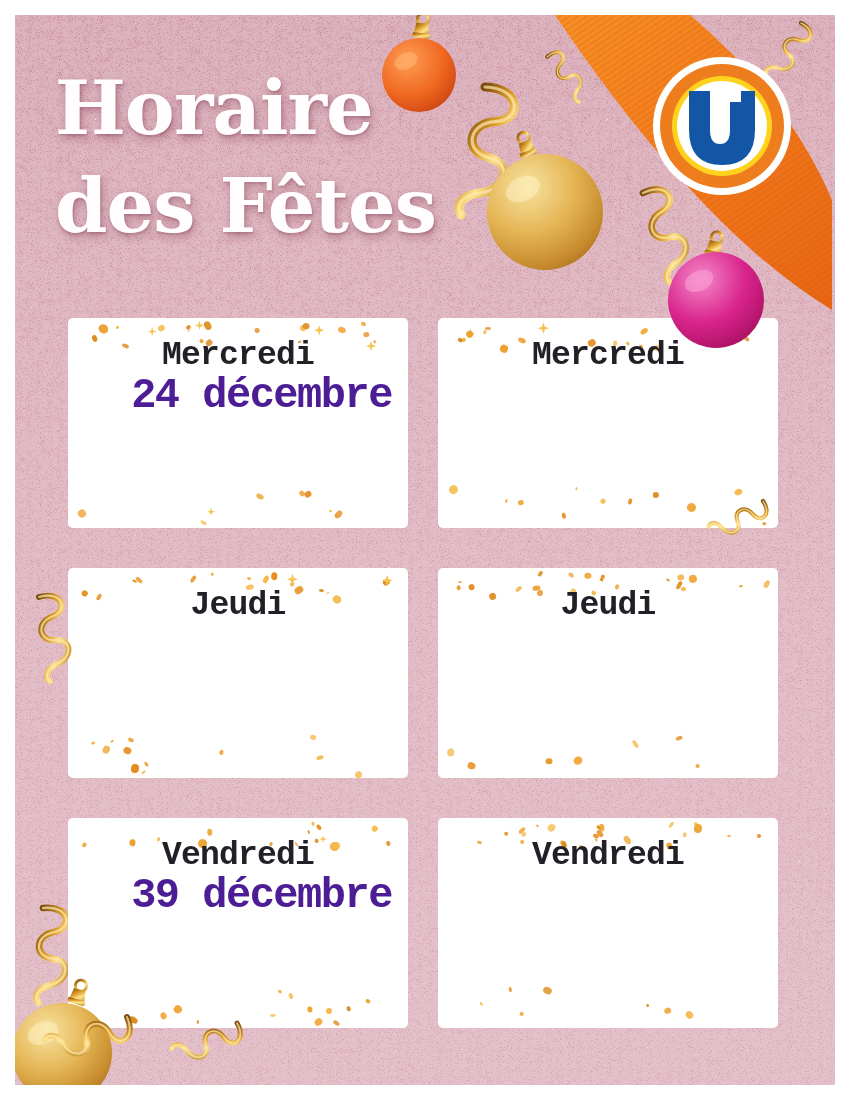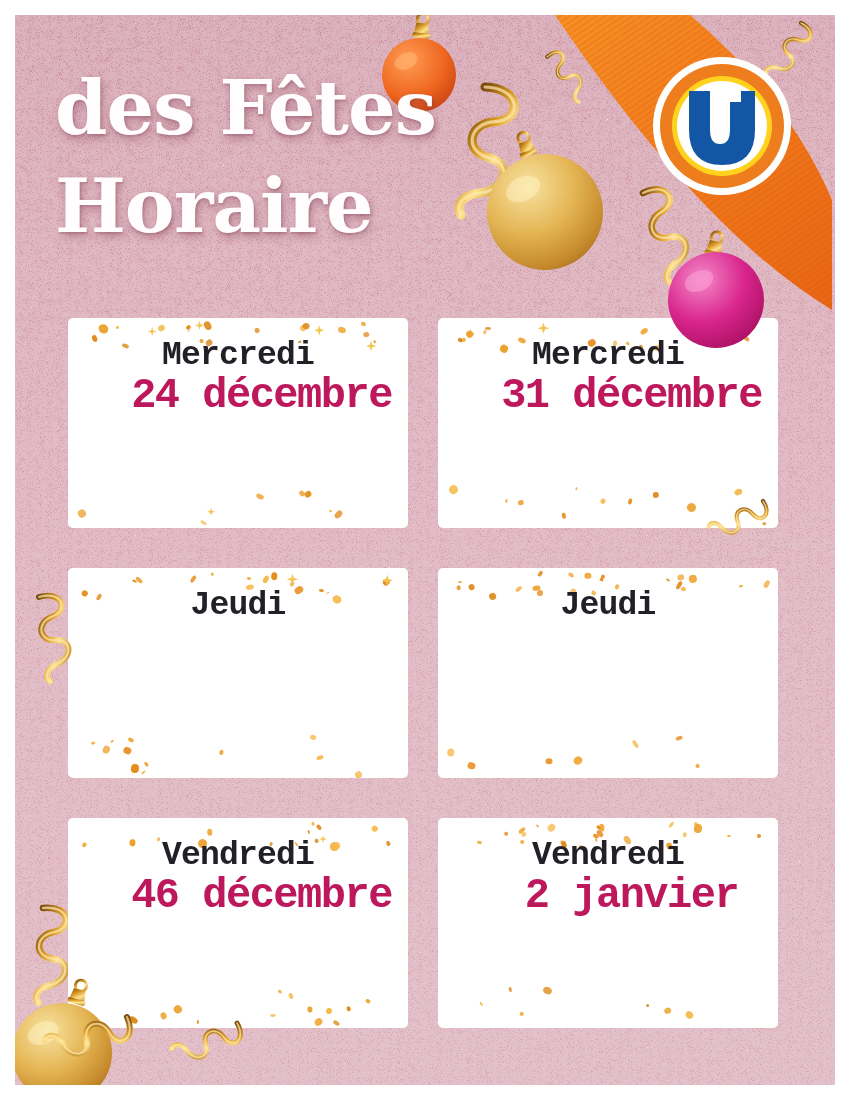--- a/index.html
+++ b/index.html
@@ -12,21 +12,21 @@
   .deco.front{z-index:6;}
   .title{position:absolute;left:40px;top:44px;z-index:3;color:#fffdfd;
          font-weight:bold;font-size:75px;line-height:98px;letter-spacing:-1px;
          text-shadow:2px 4px 9px rgba(130,60,82,.45),1px 2px 2px rgba(130,60,82,.28);}
   .grid{position:absolute;left:53px;top:303px;z-index:4;display:grid;
         grid-template-columns:340px 340px;grid-template-rows:210px 210px 210px;
         column-gap:30px;row-gap:40px;}
   .card{position:relative;background:#ffffff;border-radius:5px;overflow:hidden;font-family:Liberation Mono, monospace;}
   .card-text{position:relative;z-index:2;text-align:center;padding-top:21px;}
   .card-day{font-weight:bold;font-size:33px;line-height:34px;color:#221f26;letter-spacing:-.8px;}
-  .card-date{font-weight:bold;font-size:42px;line-height:44px;color:#be185d;letter-spacing:-1.5px;margin-top:1px;margin-left:47px;}
+  .card-date{font-weight:bold;font-size:42px;line-height:44px;color:#4c1d95;letter-spacing:-1.5px;margin-top:1px;margin-left:47px;}
   .card-date .sup{font-size:25px;position:relative;top:-14px;letter-spacing:0;}
   .confetti{position:absolute;inset:0;z-index:1;}
   .confetti span{position:absolute;display:block;}
   .curlA{stroke:url(#goldGrad);stroke-width:7;fill:none;stroke-linecap:round;}
   .curlB{stroke:#ffeab0;stroke-width:2.4;fill:none;opacity:.7;stroke-linecap:round;}
 </style>
 </head>
 <body>
 
 <div class="poster">
@@ -133,22 +133,22 @@
         <circle cx="707" cy="111" r="62" fill="#ee7d1e"></circle>
         <circle cx="707" cy="111" r="50" fill="#ffd21e"></circle>
         <circle cx="707" cy="111" r="45" fill="#ffffff"></circle>
         <g transform="translate(707,113)">
           <path d="M-33,-37 L-12,-37 L-12,2 Q-12,16 -2,16 Q8,16 8,2 L8,-26 L19,-26 L19,-37 L33,-37 L33,2 Q33,37 0,37 Q-33,37 -33,2 Z" fill="#1356a5"></path>
         </g>
       </g>
     </svg>
 
     <div class="title">
+      <div>Horaire</div>
       <div>des Fêtes</div>
-      <div>Horaire</div>
     </div>
 
     <div class="grid">
       <div class="card">
         <div class="confetti">
             <span style="left: 76.7483%; top: 91.4473%; width: 3.10684px; height: 2.32259px; background: rgb(246, 185, 74); border-radius: 50%; transform: rotate(19deg); opacity: 0.939367;"></span>
             <span style="left: 67.8442%; top: 82.3141%; width: 6.00326px; height: 5.04205px; background: rgb(237, 162, 47); border-radius: 50%; transform: rotate(41deg); opacity: 0.831859;"></span>
             <span style="left: 55.4037%; top: 83.6512%; width: 7.85158px; height: 5.20425px; background: rgb(237, 162, 47); border-radius: 50%; transform: rotate(27deg); opacity: 0.797773;"></span>
             <span style="left: 78.3403%; top: 91.7744%; width: 8.79358px; height: 6.48041px; background: rgb(231, 140, 28); border-radius: 50%; transform: rotate(132deg); opacity: 0.783678;"></span>
             <span style="left: 35.0368%; top: 5.4876%; width: 3.17154px; height: 1.49843px; background: rgb(243, 169, 60); border-radius: 50%; transform: rotate(126deg); opacity: 0.951258;"></span>
@@ -211,21 +211,20 @@
             <span style="left: 55.365%; top: 11.2635%; width: 3.7892px; height: 2.50386px; background: rgb(243, 169, 60); border-radius: 50%; transform: rotate(41deg); opacity: 0.872486;"></span>
             <span style="left: 29.2509%; top: 1.98111%; width: 11.9558px; height: 11.9558px; background: rgb(246, 197, 81); clip-path: polygon(50% 0px, 62% 38%, 100% 50%, 62% 62%, 50% 100%, 38% 62%, 0px 50%, 38% 38%);"></span>
             <span style="left: 59.1352%; top: 12.8924%; width: 3.71018px; height: 3.26052px; background: rgb(221, 139, 29); border-radius: 50%; transform: rotate(12deg); opacity: 0.907869;"></span>
             <span style="left: 3.32318%; top: 79.6844%; width: 8.64804px; height: 8.97589px; background: rgb(246, 185, 74); border-radius: 50%; transform: rotate(33deg); opacity: 0.878826;"></span>
             <span style="left: 80.1418%; top: 1.6834%; width: 5.51475px; height: 5.99527px; background: rgb(221, 139, 29); border-radius: 50%; transform: rotate(160deg); opacity: 0.934196;"></span>
             <span style="left: 19.3316%; top: 86.4978%; width: 4.38316px; height: 2.3313px; background: rgb(243, 169, 60); border-radius: 50%; transform: rotate(106deg); opacity: 0.968119;"></span>
             <span style="left: 51.1962%; top: 11.3015%; width: 6.42752px; height: 3.54267px; background: rgb(246, 185, 74); border-radius: 50%; transform: rotate(103deg); opacity: 0.806344;"></span>
           </div>
         <div class="card-text">
           <div class="card-day">Mercredi</div>
-          <div class="card-date"><span>31 décembre</span><span class="sup"></span><span></span></div>
         </div>
       </div>
       <div class="card">
         <div class="confetti">
             <span style="left: 44.3107%; top: 86.6923%; width: 4.68244px; height: 4.31214px; background: rgb(243, 169, 60); border-radius: 50%; transform: rotate(111deg); opacity: 0.970976;"></span>
             <span style="left: 16.4159%; top: 85.1168%; width: 7.16402px; height: 7.60646px; background: rgb(231, 140, 28); border-radius: 50%; transform: rotate(109deg); opacity: 0.908083;"></span>
             <span style="left: 75.865%; top: 11.4147%; width: 3.10338px; height: 1.48225px; background: rgb(237, 162, 47); border-radius: 50%; transform: rotate(154deg); opacity: 0.95187;"></span>
             <span style="left: 18.4903%; top: 93.1809%; width: 7.58258px; height: 8.64958px; background: rgb(231, 140, 28); border-radius: 50%; transform: rotate(8deg); opacity: 0.99129;"></span>
             <span style="left: 73.7544%; top: 10.0556%; width: 5.06332px; height: 2.97564px; background: rgb(221, 139, 29); border-radius: 50%; transform: rotate(9deg); opacity: 0.929234;"></span>
             <span style="left: 52.2427%; top: 7.95057%; width: 7.90418px; height: 4.69136px; background: rgb(246, 185, 74); border-radius: 50%; transform: rotate(166deg); opacity: 0.865078;"></span>
@@ -323,21 +322,21 @@
             <span style="left: 87.7096%; top: 86.0325%; width: 4.2111px; height: 4.73091px; background: rgb(237, 162, 47); border-radius: 50%; transform: rotate(110deg); opacity: 0.919488;"></span>
             <span style="left: 71.3963%; top: 2.0874%; width: 3.69878px; height: 3.27236px; background: rgb(246, 185, 74); border-radius: 50%; transform: rotate(76deg); opacity: 0.939766;"></span>
             <span style="left: 59.0741%; top: 11.2283%; width: 3.81431px; height: 3.47013px; background: rgb(221, 139, 29); border-radius: 50%; transform: rotate(118deg); opacity: 0.828569;"></span>
             <span style="left: 66.3674%; top: 11.9936%; width: 4.64371px; height: 2.32264px; background: rgb(237, 162, 47); border-radius: 50%; transform: rotate(48deg); opacity: 0.80415;"></span>
             <span style="left: 27.101%; top: 92.6794%; width: 7.31939px; height: 5.92164px; background: rgb(237, 162, 47); border-radius: 50%; transform: rotate(70deg); opacity: 0.868805;"></span>
             <span style="left: 72.8033%; top: 3.36847%; width: 5.5394px; height: 4.07087px; background: rgb(231, 140, 28); border-radius: 50%; transform: rotate(48deg); opacity: 0.937524;"></span>
             <span style="left: 26.2425%; top: 9.5343%; width: 3.64081px; height: 2.51239px; background: rgb(243, 169, 60); border-radius: 50%; transform: rotate(111deg); opacity: 0.773177;"></span>
           </div>
         <div class="card-text">
           <div class="card-day">Vendredi</div>
-          <div class="card-date"><span>46 décembre</span><span class="sup"></span><span></span></div>
+          <div class="card-date"><span>39 décembre</span><span class="sup"></span><span></span></div>
         </div>
       </div>
       <div class="card">
         <div class="confetti">
             <span style="left: 24.0232%; top: 92.399%; width: 3.75633px; height: 3.64606px; background: rgb(237, 162, 47); border-radius: 50%; transform: rotate(129deg); opacity: 0.841164;"></span>
             <span style="left: 93.8095%; top: 7.63755%; width: 4.4991px; height: 4.08345px; background: rgb(231, 140, 28); border-radius: 50%; transform: rotate(7deg); opacity: 0.900974;"></span>
             <span style="left: 28.8426%; top: 3.49421%; width: 3.15362px; height: 1.92626px; background: rgb(237, 162, 47); border-radius: 50%; transform: rotate(44deg); opacity: 0.894524;"></span>
             <span style="left: 75.4226%; top: 1.71958%; width: 3.73957px; height: 4.00593px; background: rgb(246, 185, 74); border-radius: 50%; transform: rotate(118deg); opacity: 0.819187;"></span>
             <span style="left: 30.8889%; top: 80.6101%; width: 8.79212px; height: 7.06996px; background: rgb(221, 139, 29); border-radius: 50%; transform: rotate(25deg); opacity: 0.804078;"></span>
             <span style="left: 54.5236%; top: 8.82427%; width: 8.75486px; height: 5.79774px; background: rgb(237, 162, 47); border-radius: 50%; transform: rotate(54deg); opacity: 0.765091;"></span>
@@ -361,21 +360,20 @@
             <span style="left: 19.2954%; top: 6.80252%; width: 4.44251px; height: 3.87752px; background: rgb(231, 140, 28); border-radius: 50%; transform: rotate(96deg); opacity: 0.842832;"></span>
             <span style="left: 75.2925%; top: 2.85676%; width: 8.30389px; height: 8.59728px; background: rgb(237, 162, 47); border-radius: 50%; transform: rotate(9deg); opacity: 0.926492;"></span>
             <span style="left: 32.4921%; top: 3.02865%; width: 7.4934px; height: 7.80091px; background: rgb(246, 185, 74); border-radius: 50%; transform: rotate(53deg); opacity: 0.770382;"></span>
             <span style="left: 41.4865%; top: 12.8048%; width: 3.46806px; height: 3.77311px; background: rgb(246, 185, 74); border-radius: 50%; transform: rotate(44deg); opacity: 0.899852;"></span>
             <span style="left: 84.8727%; top: 8.04823%; width: 3.86369px; height: 2.35029px; background: rgb(243, 169, 60); border-radius: 50%; transform: rotate(17deg); opacity: 0.906974;"></span>
             <span style="left: 73.0696%; top: 91.9946%; width: 6.97457px; height: 7.90455px; background: rgb(246, 185, 74); border-radius: 50%; transform: rotate(135deg); opacity: 0.927488;"></span>
             <span style="left: 46.3357%; top: 6.38652%; width: 7.90335px; height: 5.04129px; background: rgb(231, 140, 28); border-radius: 50%; transform: rotate(48deg); opacity: 0.850586;"></span>
           </div>
         <div class="card-text">
           <div class="card-day">Vendredi</div>
-          <div class="card-date"><span>2 janvier</span><span class="sup"></span><span></span></div>
         </div>
       </div>
     </div>
 
     <svg class="deco front" width="820" height="1070" viewBox="0 0 820 1070">
       <g>
         <use href="#capG" transform="translate(698,240) rotate(12)"></use>
         <circle cx="701" cy="285" r="48" fill="url(#ballPink)"></circle>
         <ellipse cx="684" cy="266" rx="15" ry="10" fill="#fa9fd4" opacity="0.6" transform="rotate(-25 684 266)"></ellipse>
       </g>

